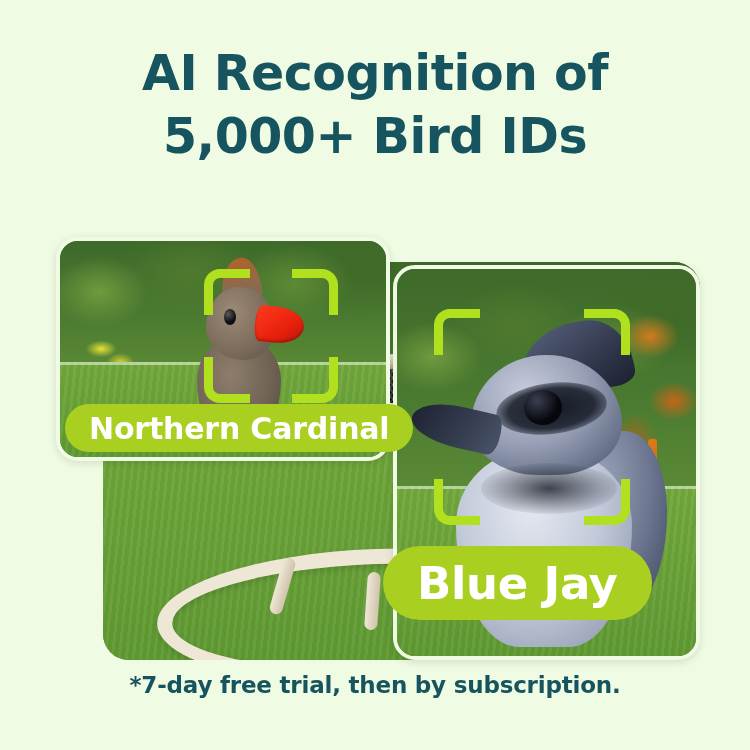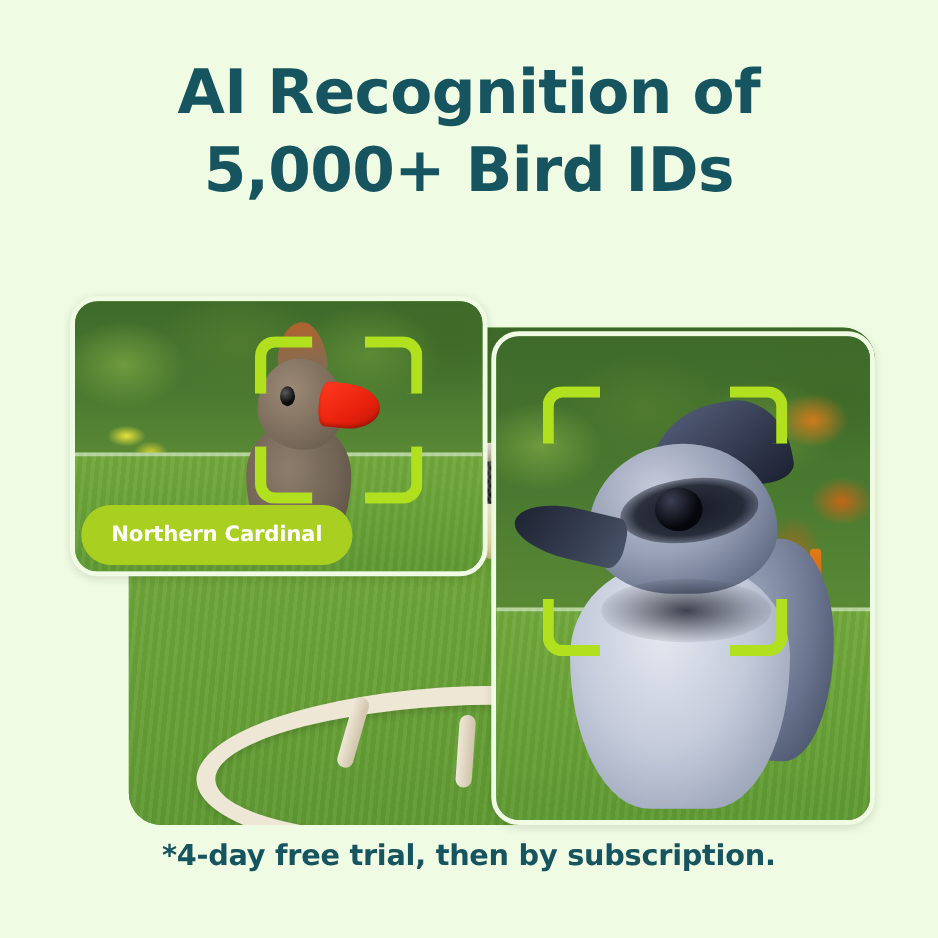--- a/index.html
+++ b/index.html
@@ -314,21 +314,21 @@
     display: flex;
     align-items: center;
     justify-content: center;
     white-space: nowrap;
   }
   .pill-cardinal {
     left: 65px;  top: 404px;
     height: 48px;
     padding: 0 24px;
     border-radius: 24px;
-    font-size: 17px;
+    font-size: 30px;
     letter-spacing: -0.2px;
   }
   .pill-jay {
     left: 383px; top: 546px;
     height: 74px;
     padding: 0 34px;
     border-radius: 37px;
     font-size: 45px;
     letter-spacing: -0.3px;
   }
@@ -418,15 +418,16 @@
     <div class="brackets brackets-cardinal">
       <span class="brk tl"></span>
       <span class="brk tr"></span>
       <span class="brk bl"></span>
       <span class="brk br"></span>
     </div>
   </div>
 
   <div class="pill pill-cardinal">Northern Cardinal</div>
 
+  <div class="pill pill-jay">Blue Jay</div>
 </div>
 
-<div class="footnote">*4-day free trial, then by subscription.</div>
+<div class="footnote">*7-day free trial, then by subscription.</div>
 
 </body></html>

